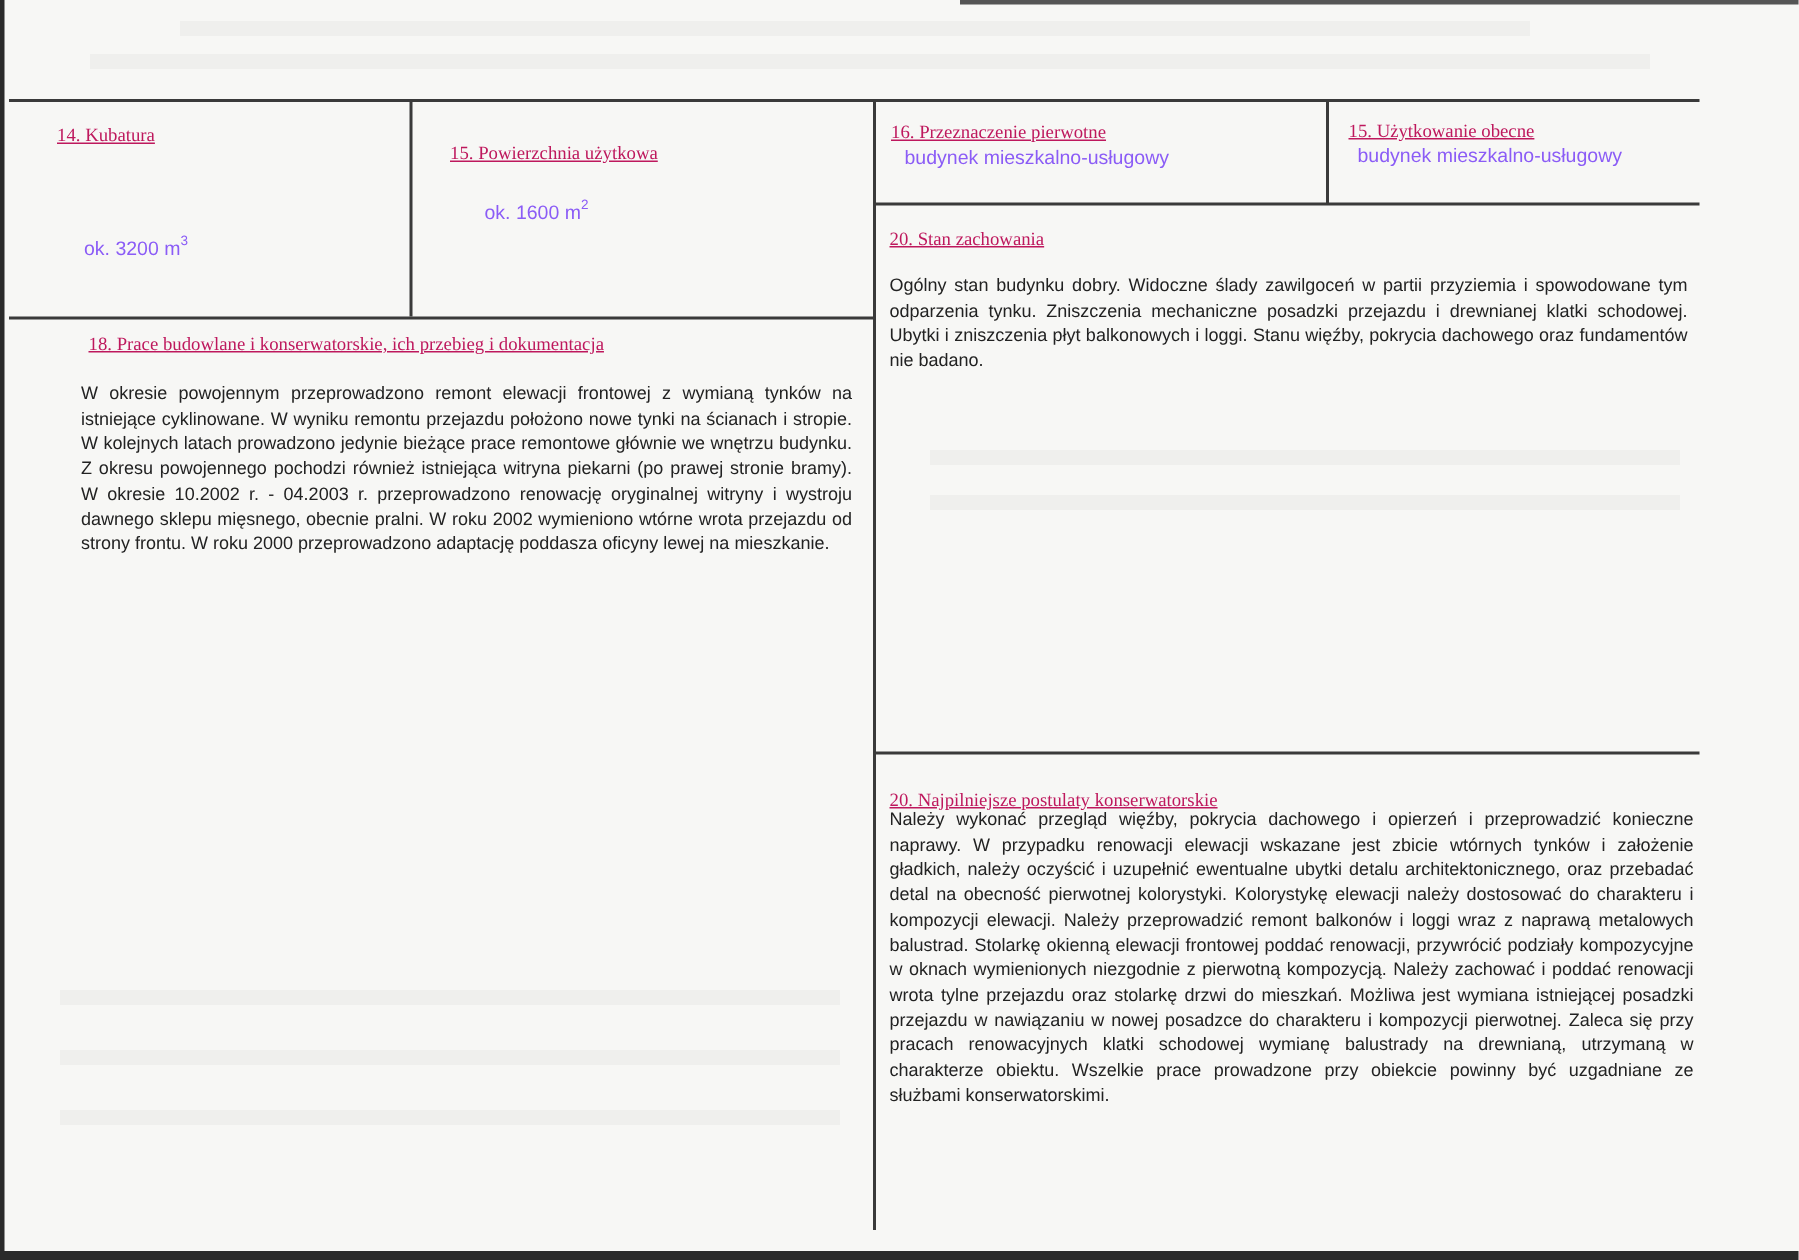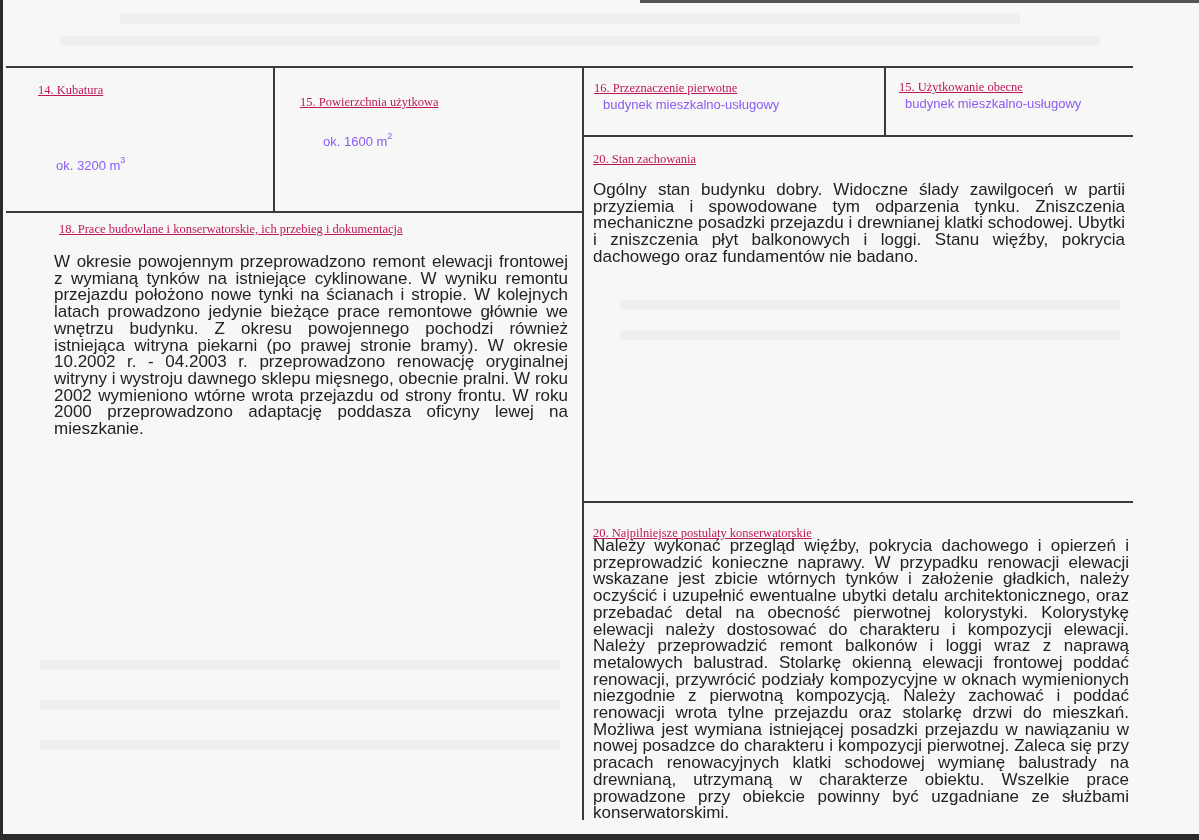--- a/index.html
+++ b/index.html
@@ -26,21 +26,21 @@
     position:absolute;
     font-family: "Liberation Sans", "DejaVu Sans", sans-serif;
     font-size: 13px;
     color:#8b5cf6;
     white-space: nowrap;
   }
   .val sup { font-size: 9px; position: relative; top: -2px; }
   .para {
     position:absolute;
     font-family: "Liberation Sans", "DejaVu Sans", sans-serif;
-    font-size: 17px;
+    font-size: 12px;
     line-height: 16.7px;
     color:#222;
     text-align: justify;
     text-align-last: left;
   }
   .faint { position:absolute; background: rgba(120,120,120,0.06); height: 10px; }
 </style>
 </head>
 <body>
 

